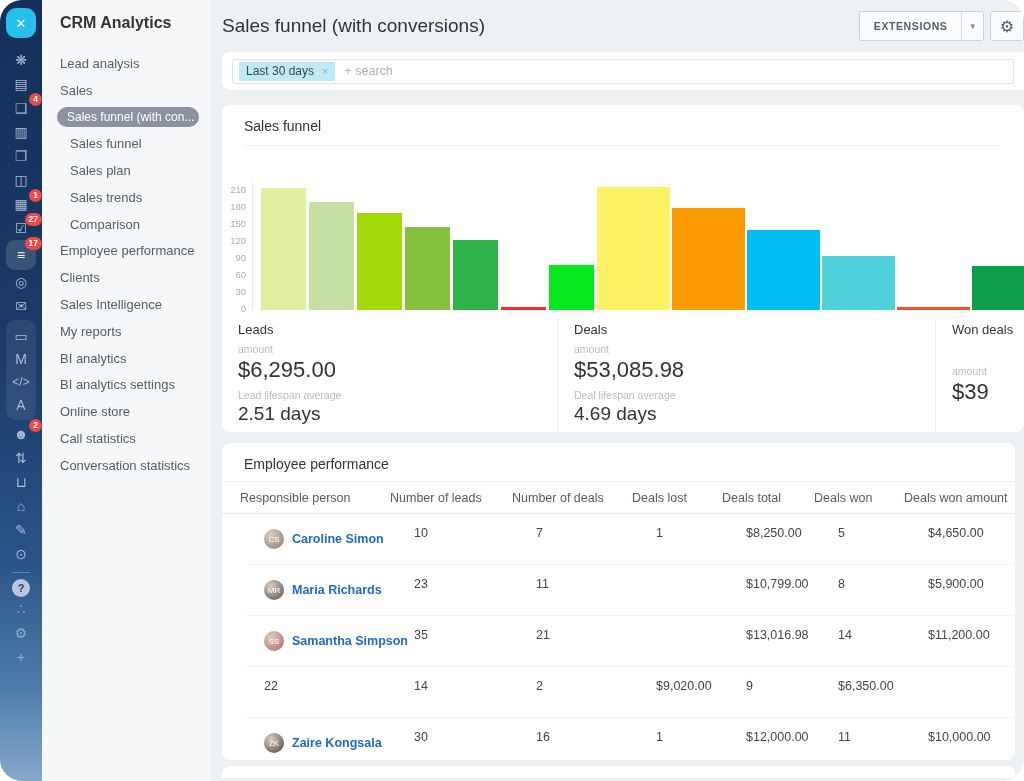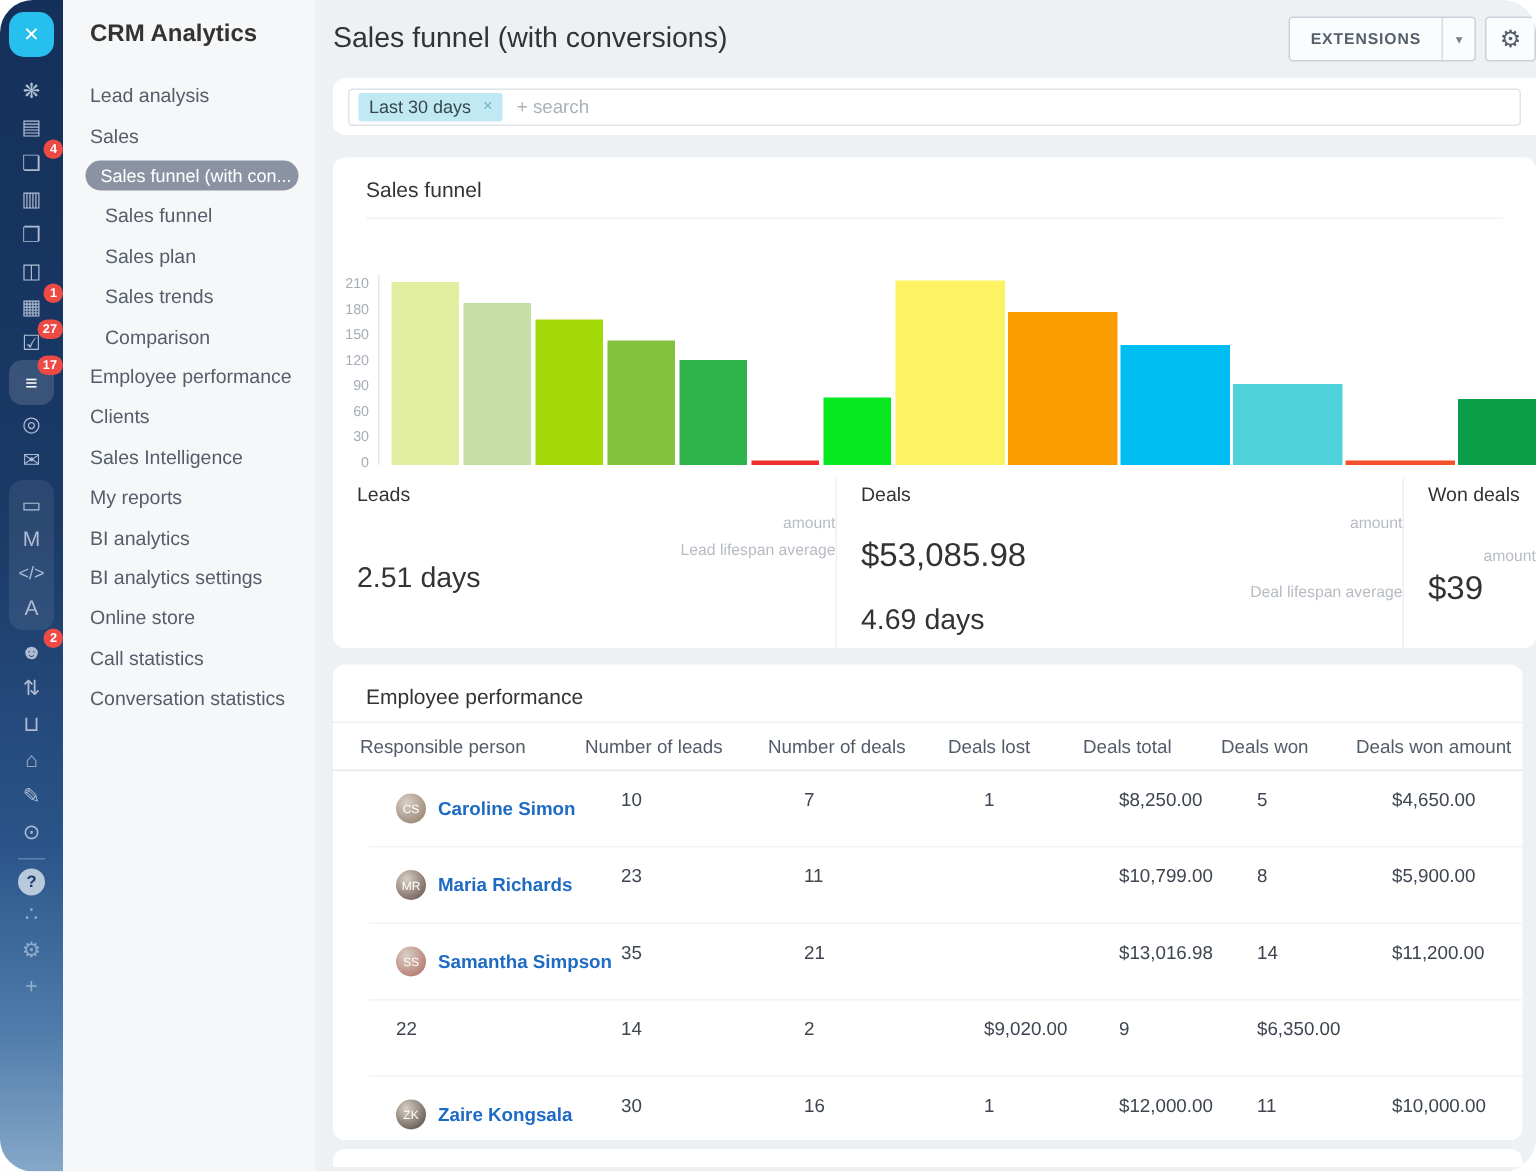--- a/index.html
+++ b/index.html
@@ -54,21 +54,21 @@
   .plot{position:relative;height:127px;margin-top:37px;}
   .ytick{position:absolute;left:0;width:24px;text-align:right;font-size:9.5px;color:#a6adb5;}
   .yaxis{position:absolute;left:30px;bottom:0;height:127px;border-left:1px solid #e4e8eb;}
   .bar{position:absolute;bottom:0;cursor:pointer;}
 
   
   .stats{display:flex;margin-top:9px;height:116px;}
   .stat-sec{padding:3px 0 0 16px;}
   .stat-sec.b{border-left:1px solid #edf0f3;}
   .stat-title{font-size:13px;color:#333;}
-  .stat-label{font-size:10.5px;color:#b7bcc3;margin-top:6px;text-align:right;}
+  .stat-label{font-size:10.5px;color:#b7bcc3;margin-top:6px;}
   .stat-big{font-size:22px;color:#333;margin-top:2px;}
   .stat-mid{font-size:19px;color:#333;margin-top:2px;}
   .push{margin-top:28px;}
 
   
   .emp-card{margin-top:11px;margin-right:9px;height:317px;}
   .tgrid{display:grid;grid-template-columns:150px 122px 120px 90px 92px 90px auto;padding-left:18px;}
   .thead{border-top:1px solid #eef1f3;border-bottom:1px solid #e7ebee;height:33px;align-items:center;}
   .th{font-size:12.5px;color:#525c69;}
   .trow{height:51px;border-bottom:1px solid #f1f4f6;align-items:start;margin-left:24px;}
@@ -244,20 +244,21 @@
           <div class="bar" style="left: 450px; width: 73px; height: 102px; background: rgb(249, 155, 1);"></div>
           <div class="bar" style="left: 525px; width: 73px; height: 79.9px; background: rgb(0, 189, 242);"></div>
           <div class="bar" style="left: 600px; width: 73px; height: 54.4px; background: rgb(79, 209, 220);"></div>
           <div class="bar" style="left: 675px; width: 73px; height: 3.4px; background: rgb(244, 80, 42);"></div>
           <div class="bar" style="left: 750px; width: 73px; height: 43.6333px; background: rgb(12, 157, 73);"></div>
         </div>
       <div class="stats" id="stats-row">
           <div class="stat-sec" style="width: 335px;">
             <div class="stat-title">Leads</div>
             <div class="stat-label">amount</div>
+            <div class="stat-big">$6,295.00</div>
             <div class="stat-label">Lead lifespan average</div>
             <div class="stat-mid">2.51 days</div>
           </div>
           <div class="stat-sec b" style="width: 378px;">
             <div class="stat-title">Deals</div>
             <div class="stat-label">amount</div>
             <div class="stat-big">$53,085.98</div>
             <div class="stat-label">Deal lifespan average</div>
             <div class="stat-mid">4.69 days</div>
           </div>

